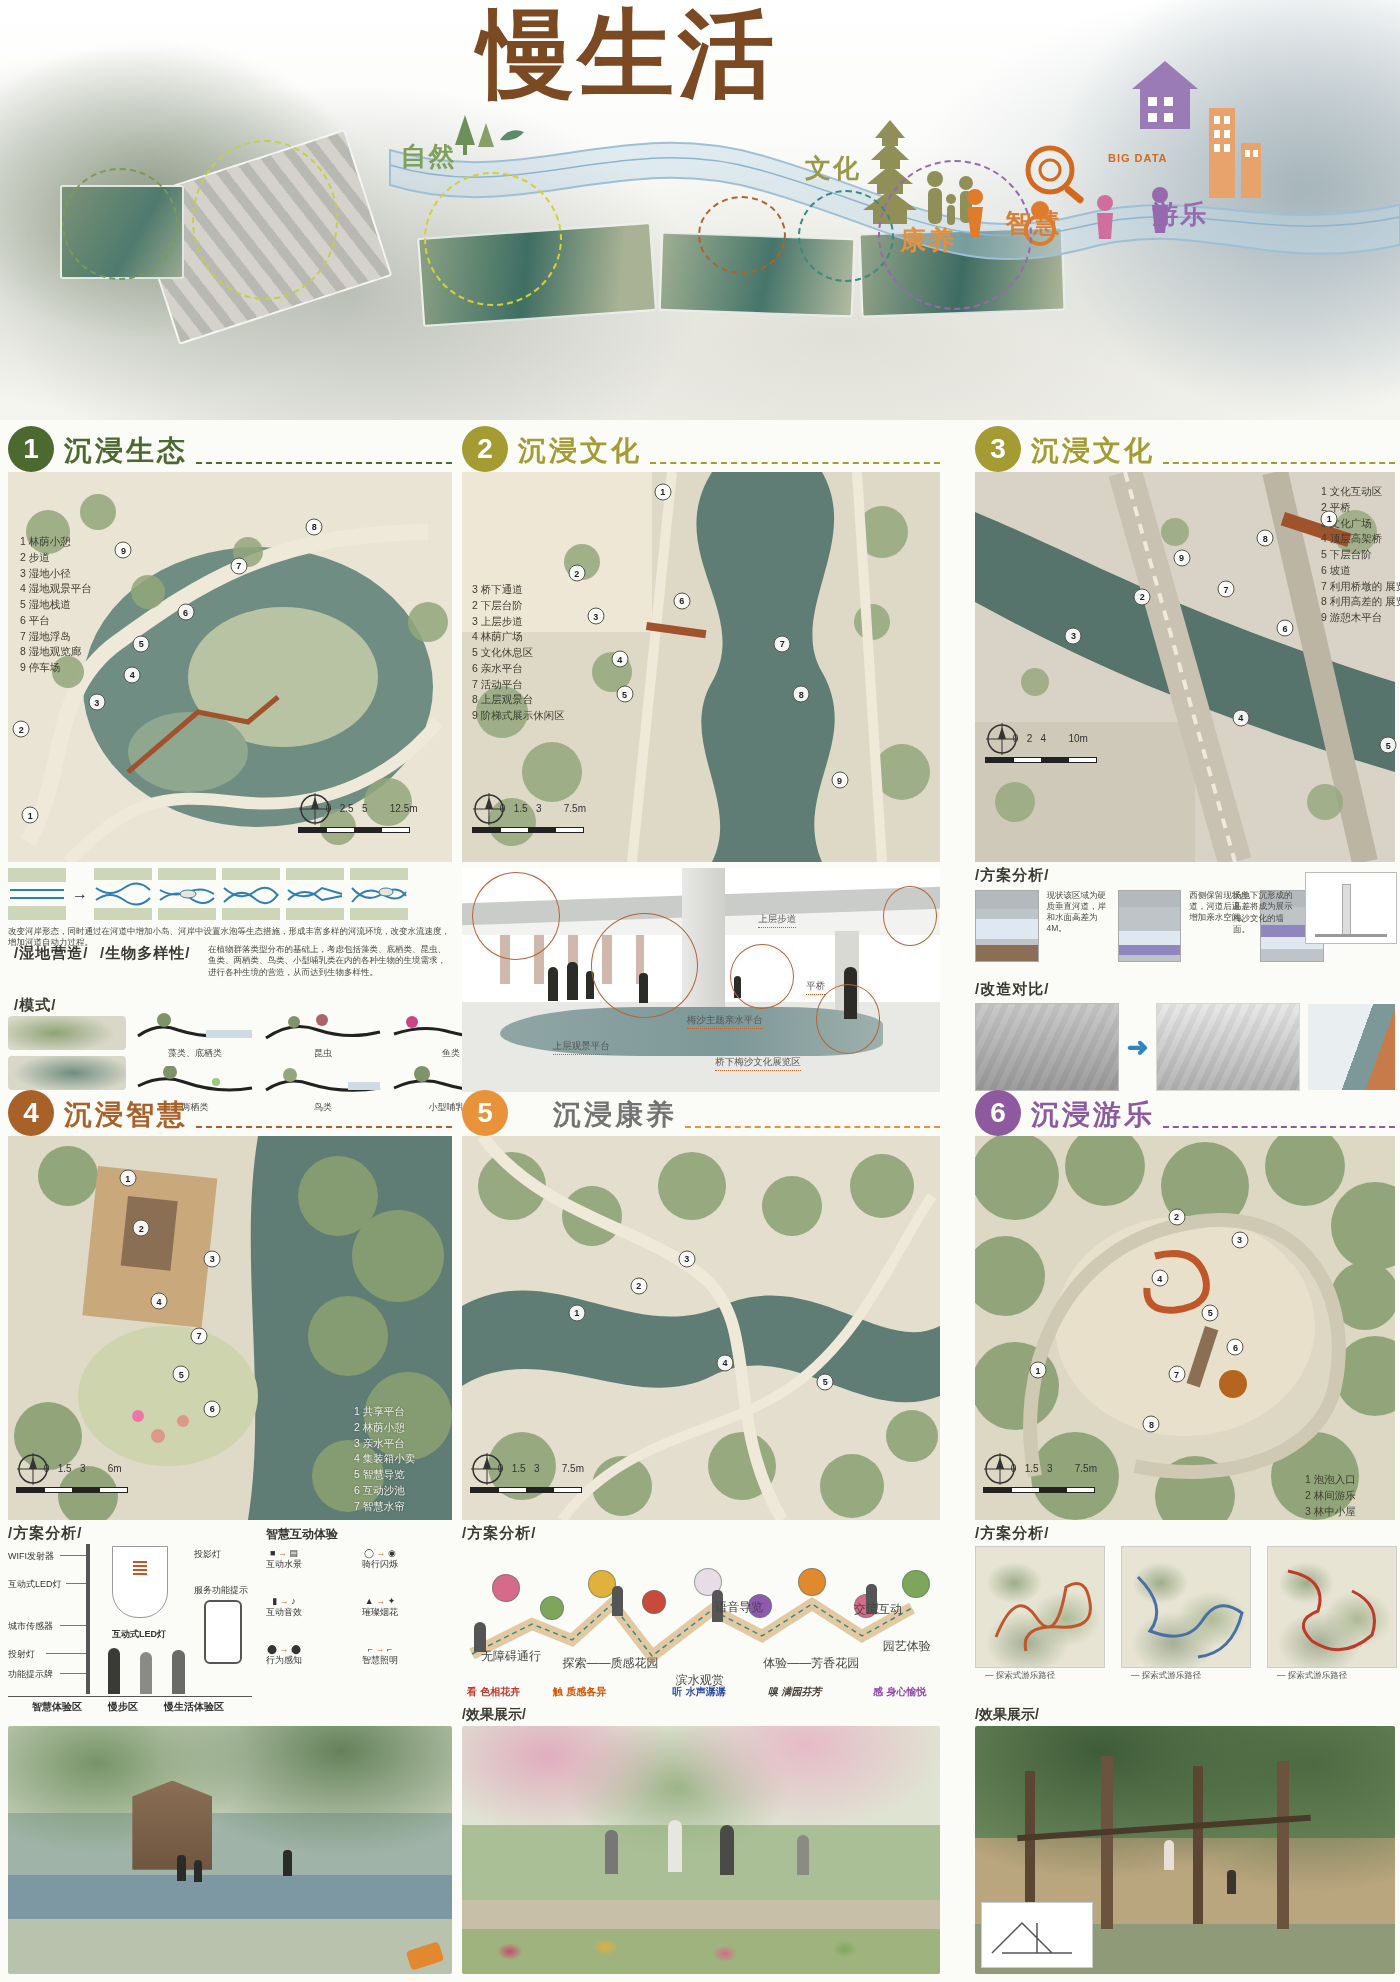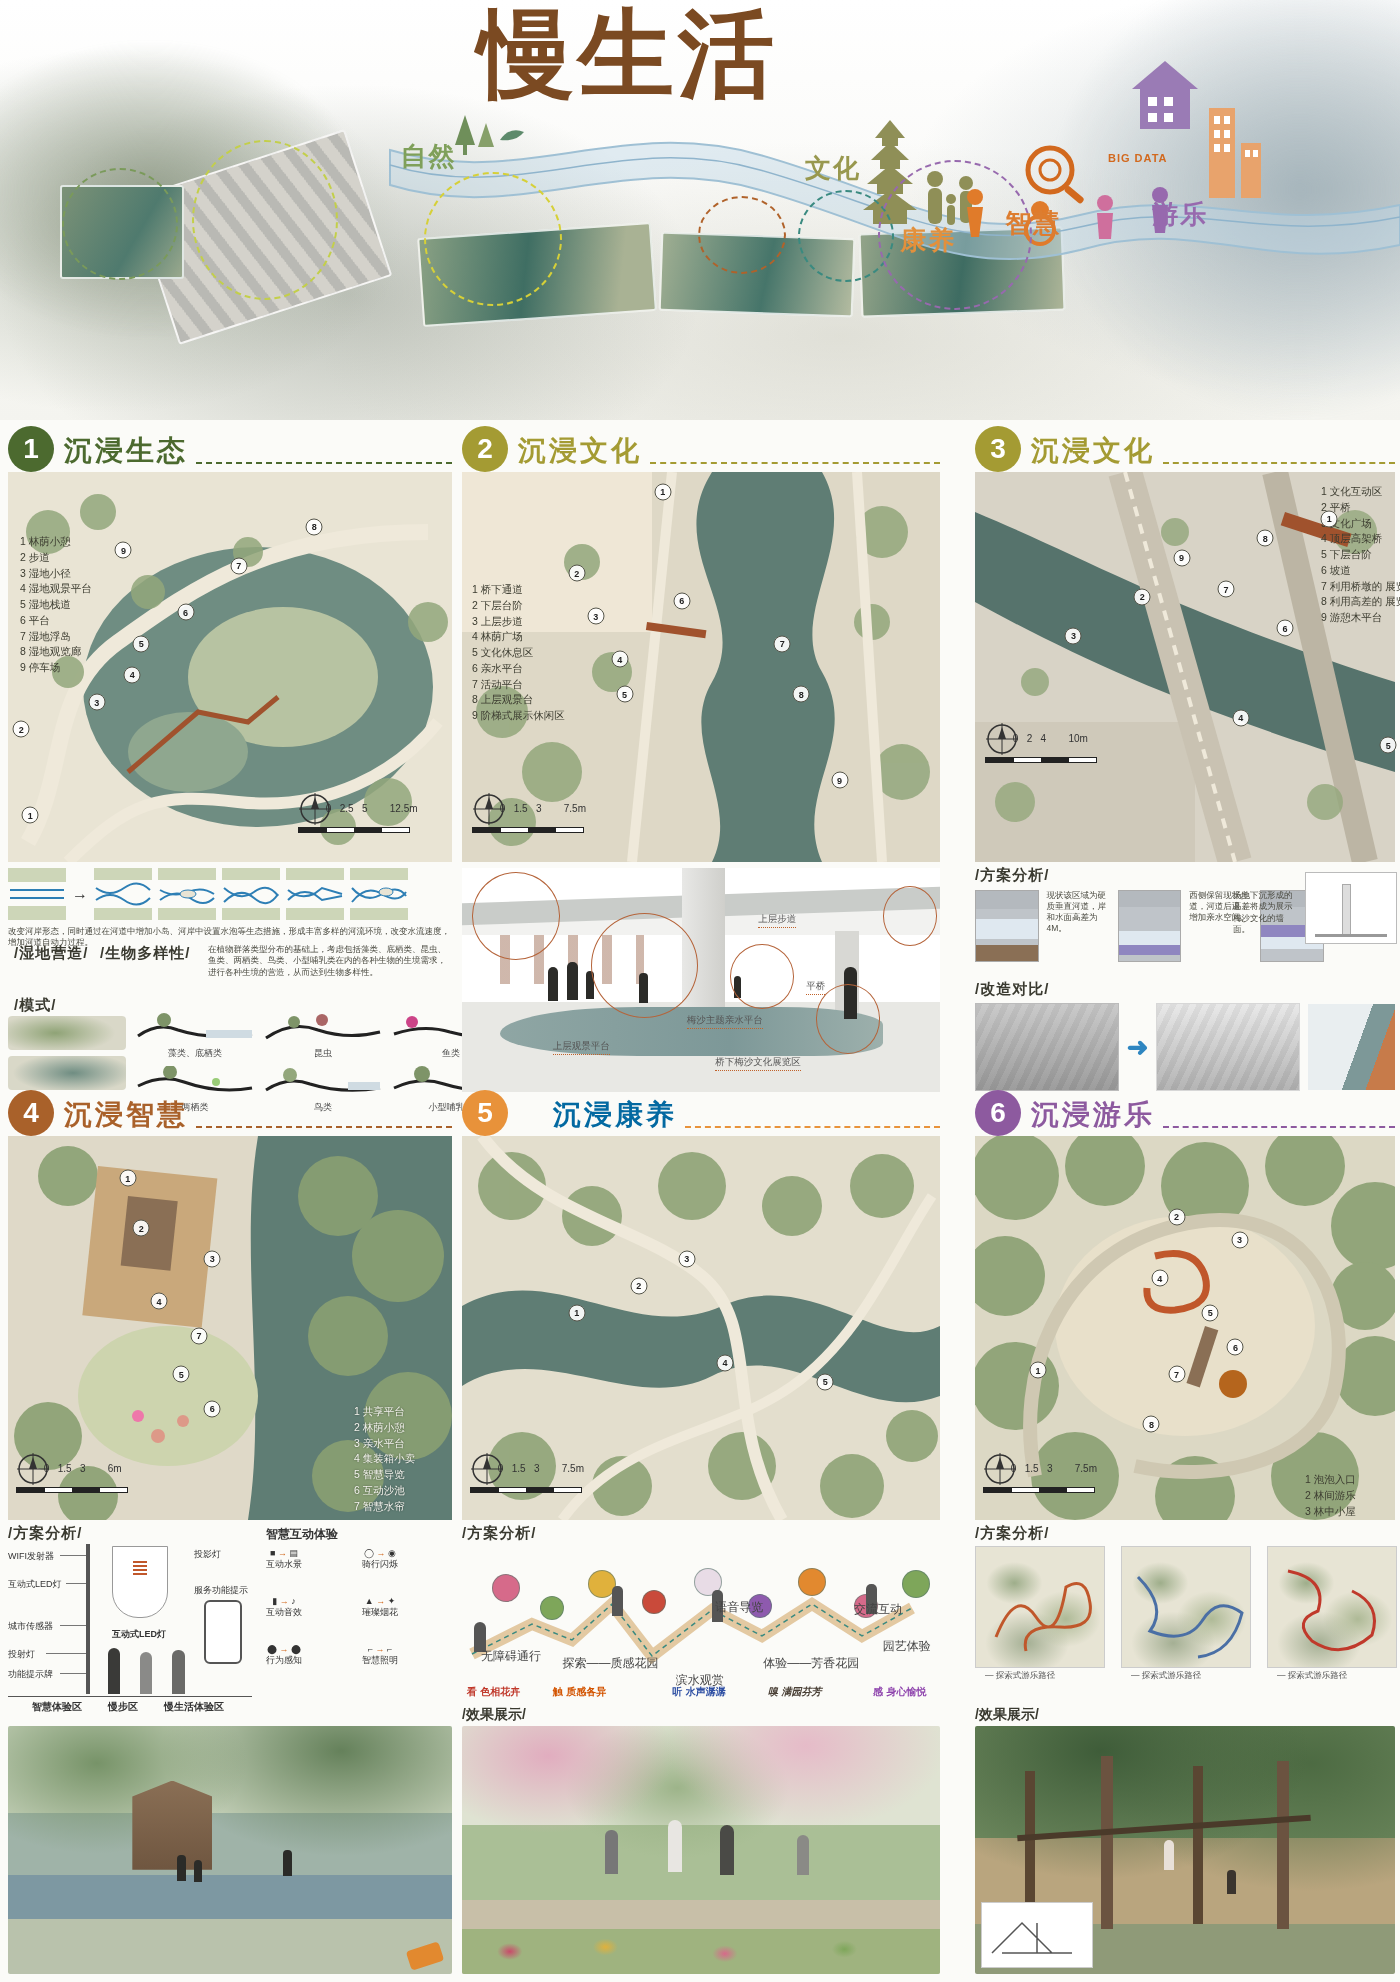--- a/index.html
+++ b/index.html
@@ -351,21 +351,21 @@
             <circle cx="420" cy="60" r="26"></circle>
             <circle cx="440" cy="300" r="28"></circle>
           <circle cx="410" cy="150" r="18"></circle>
             <circle cx="120" cy="90" r="18"></circle>
         </g>
         <path d="M210,0 L170,390" stroke="#efe9da" stroke-width="10" fill="none"></path>
         <path d="M395,0 L420,390" stroke="#efe9da" stroke-width="10" fill="none"></path>
         <rect x="185" y="150" width="60" height="8" fill="#a0522d" transform="rotate(8 185 150)"></rect>
       </svg>
       <div class="legend" style="left:10px;top:110px;">
-          <div>1 桥下通道</div>
+          <div>3 桥下通道</div>
           <div>2 下层台阶</div>
           <div>3 上层步道</div>
           <div>4 林荫广场</div>
           <div>5 文化休息区</div>
           <div>6 亲水平台</div>
           <div>7 活动平台</div>
           <div>8 上层观景台</div>
           <div>9 阶梯式展示休闲区</div>
         </div>
       <div style="position:absolute;left:0;top:0;width:100%;height:100%;">
@@ -614,21 +614,21 @@
       <div class="interact-item" style="left:0;top:70px;">▮ <span class="orange-arrow">→</span> ♪<br><span>互动音效</span></div>
       <div class="interact-item" style="left:96px;top:70px;">▲ <span class="orange-arrow">→</span> ✦<br><span>璀璨烟花</span></div>
       <div class="interact-item" style="left:96px;top:118px;">⌐ <span class="orange-arrow">→</span> ⌐<br><span>智慧照明</span></div>
       <div class="interact-item" style="left:0;top:118px;">⬤ <span class="orange-arrow">→</span> ⬤<br><span>行为感知</span></div>
     </div>
   </div>
 
   <div class="col" style="left:462px;top:1086px;width:478px;height:626px;">
     <div class="sec-head" style="left:0;top:0px;">
       <div class="sec-num" style="background: rgb(232, 146, 58);">5</div>
-      <div class="sec-title" style="color: #0369a1; margin-left: 45px;">沉浸康养</div>
+      <div class="sec-title" style="color: #737373; margin-left: 45px;">沉浸康养</div>
       <div class="sec-line" style="border-color: rgb(232, 146, 58);"></div>
     </div>
     <div class="plan" style="left:0;top:50px;width:478px;height:384px;">
       <svg width="478" height="384" viewBox="0 0 478 384">
         <rect width="478" height="384" fill="#e3decd"></rect>
         <path d="M0,170 C90,120 170,210 260,170 C350,130 420,220 478,190 L478,260 C400,290 330,200 250,240 C170,280 80,200 0,250 Z" fill="#5f7d74"></path>
         <g fill="#8aa072" opacity=".85">
           <circle cx="50" cy="50" r="34"></circle>
             <circle cx="130" cy="80" r="30"></circle>
             <circle cx="230" cy="50" r="34"></circle>

